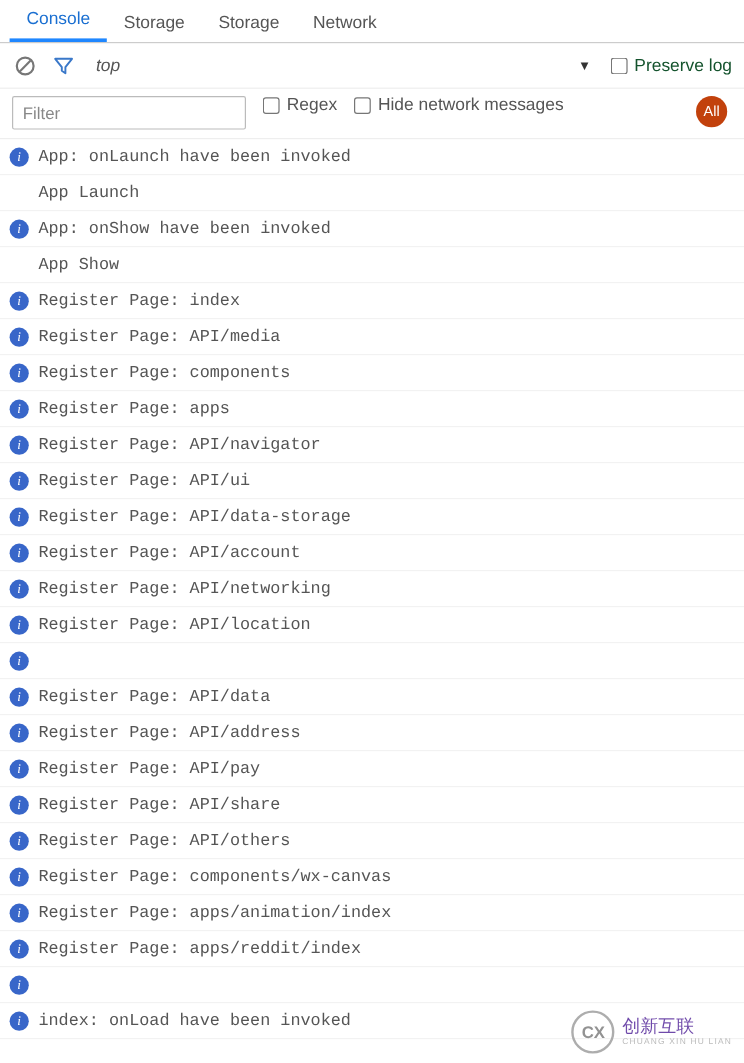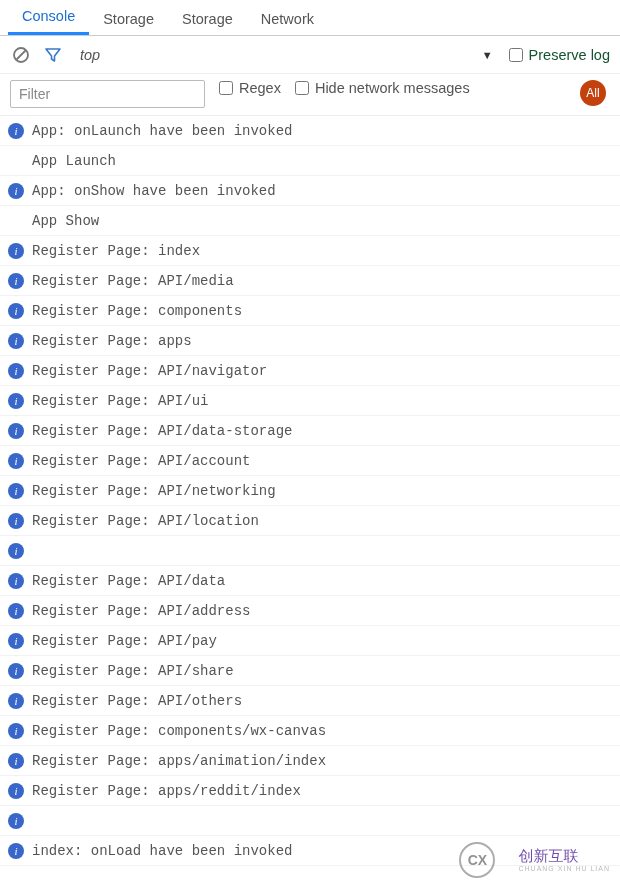--- a/index.html
+++ b/index.html
@@ -145,21 +145,21 @@
       flex-shrink: 0;
     }
     .info-icon.hidden { visibility: hidden; }
     .log-text { white-space: pre; }
     .watermark {
       position: absolute;
       bottom: 8px;
       right: 10px;
       display: flex;
       align-items: center;
-      gap: 23px;
+      gap: 6px;
       opacity: 0.8;
     }
     .wm-circle {
       width: 36px;
       height: 36px;
       border: 2px solid #999;
       border-radius: 50%;
       display: flex;
       align-items: center;
       justify-content: center;

